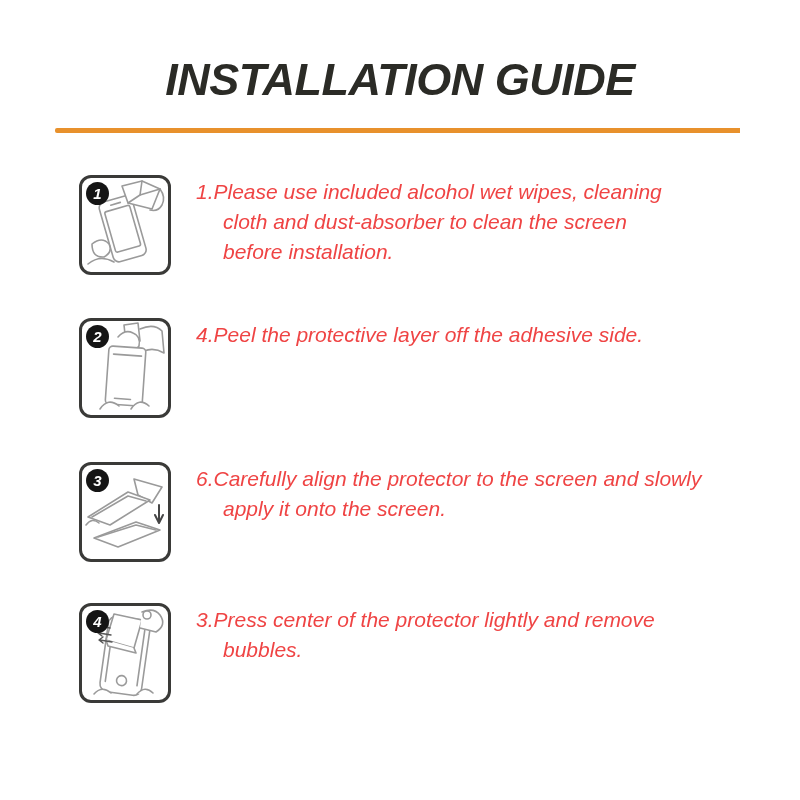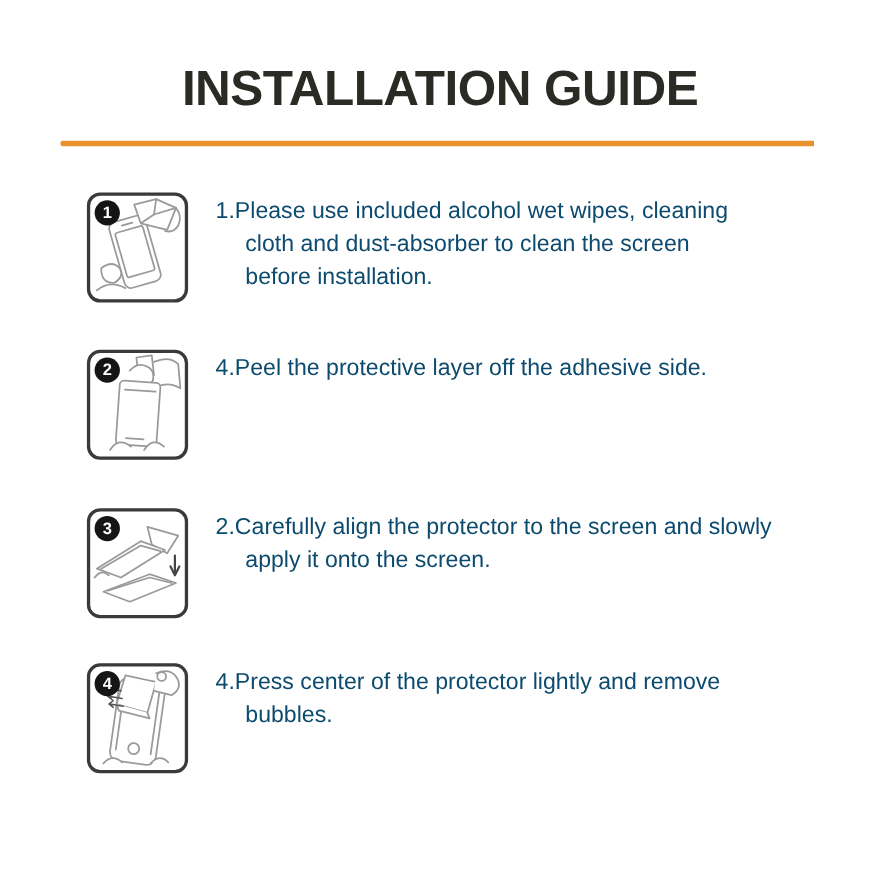--- a/index.html
+++ b/index.html
@@ -1,18 +1,19 @@
 <!DOCTYPE html>
 <html><head>
 <meta charset="utf-8">
 <style>
   html,body{margin:0;padding:0;background:#fff;}
   .page{
     position:relative;width:740px;height:800px;background:#fff;overflow:hidden;
     font-family:"Liberation Sans",sans-serif;
+    font-style:italic;
   }
   .title{
     position:absolute;top:54px;left:0;width:800px;text-align:center;
     font-size:45px;font-weight:bold;letter-spacing:-0.5px;color:#2b2b26;margin:0;
   }
   .divider{
     position:absolute;left:55px;top:128px;width:690px;height:5px;
     background:#E8912C;border-radius:2px;
   }
   .step{position:absolute;left:79px;display:flex;align-items:flex-start;}
@@ -22,21 +23,21 @@
     border:3px solid #3a3a38;border-radius:12px;background:#fff;
   }
   .badge{
     position:absolute;top:4px;left:4px;width:23px;height:23px;border-radius:50%;
     background:#151515;color:#fff;font-size:15px;font-weight:bold;
     display:flex;align-items:center;justify-content:center;z-index:2;
   }
   .icon-box svg{position:absolute;top:0;left:0;}
   .step-text{
     margin:2px 0 0 25px;width:560px;
-    font-size:21px;line-height:30px;color:#0c4a6e;
+    font-size:21px;line-height:30px;color:#ef4444;
     white-space:pre-line;padding-left:27px;text-indent:-27px;
   }
 </style>
 </head>
 <body>
 
 <div class="page">
 
   <h1 class="title">INSTALLATION GUIDE</h1>
   <div class="divider"></div>
@@ -97,21 +98,21 @@
           <path d="M12 73 L54 57 L78 65 L36 82 Z" fill="#fff"></path>
           <path d="M16 72 L54 60 L74 65"></path>
           <g stroke="#454545" stroke-width="2">
             <line x1="77" y1="40" x2="77" y2="56"></line>
             <path d="M73 50 L77 58 L81 50"></path>
           </g>
         </g>
       </svg>
       <div class="badge">3</div>
     </div>
-    <div class="step-text">2.Carefully align the protector to the screen and slowly
+    <div class="step-text">6.Carefully align the protector to the screen and slowly
 apply it onto the screen.</div>
   </div>
 
   <div class="step step-4">
     <div class="icon-box">
       <svg width="86" height="94" viewBox="0 0 86 94">
         <g stroke="#9a9a9a" fill="none" stroke-width="1.6" stroke-linecap="round" stroke-linejoin="round">
           <g transform="rotate(8 44 50)">
             <rect x="22" y="12" width="42" height="76" rx="8" fill="#fff"></rect>
             <line x1="27" y1="22" x2="27" y2="78"></line>
@@ -126,17 +127,17 @@
           <path d="M55 88 Q63 79 71 87" fill="#fff"></path>
           <g stroke="#555" stroke-width="1.4">
             <path d="M28 22 L16 20 M19 17 L15 20 L19 23"></path>
             <path d="M29 29 L17 27 M20 24 L16 27 L20 30"></path>
             <path d="M30 36 L18 34 M21 31 L17 34 L21 37"></path>
           </g>
         </g>
       </svg>
       <div class="badge">4</div>
     </div>
-    <div class="step-text">4.Press center of the protector lightly and remove
+    <div class="step-text">3.Press center of the protector lightly and remove
 bubbles.</div>
   </div>
 
 </div>
 
 </body></html>

